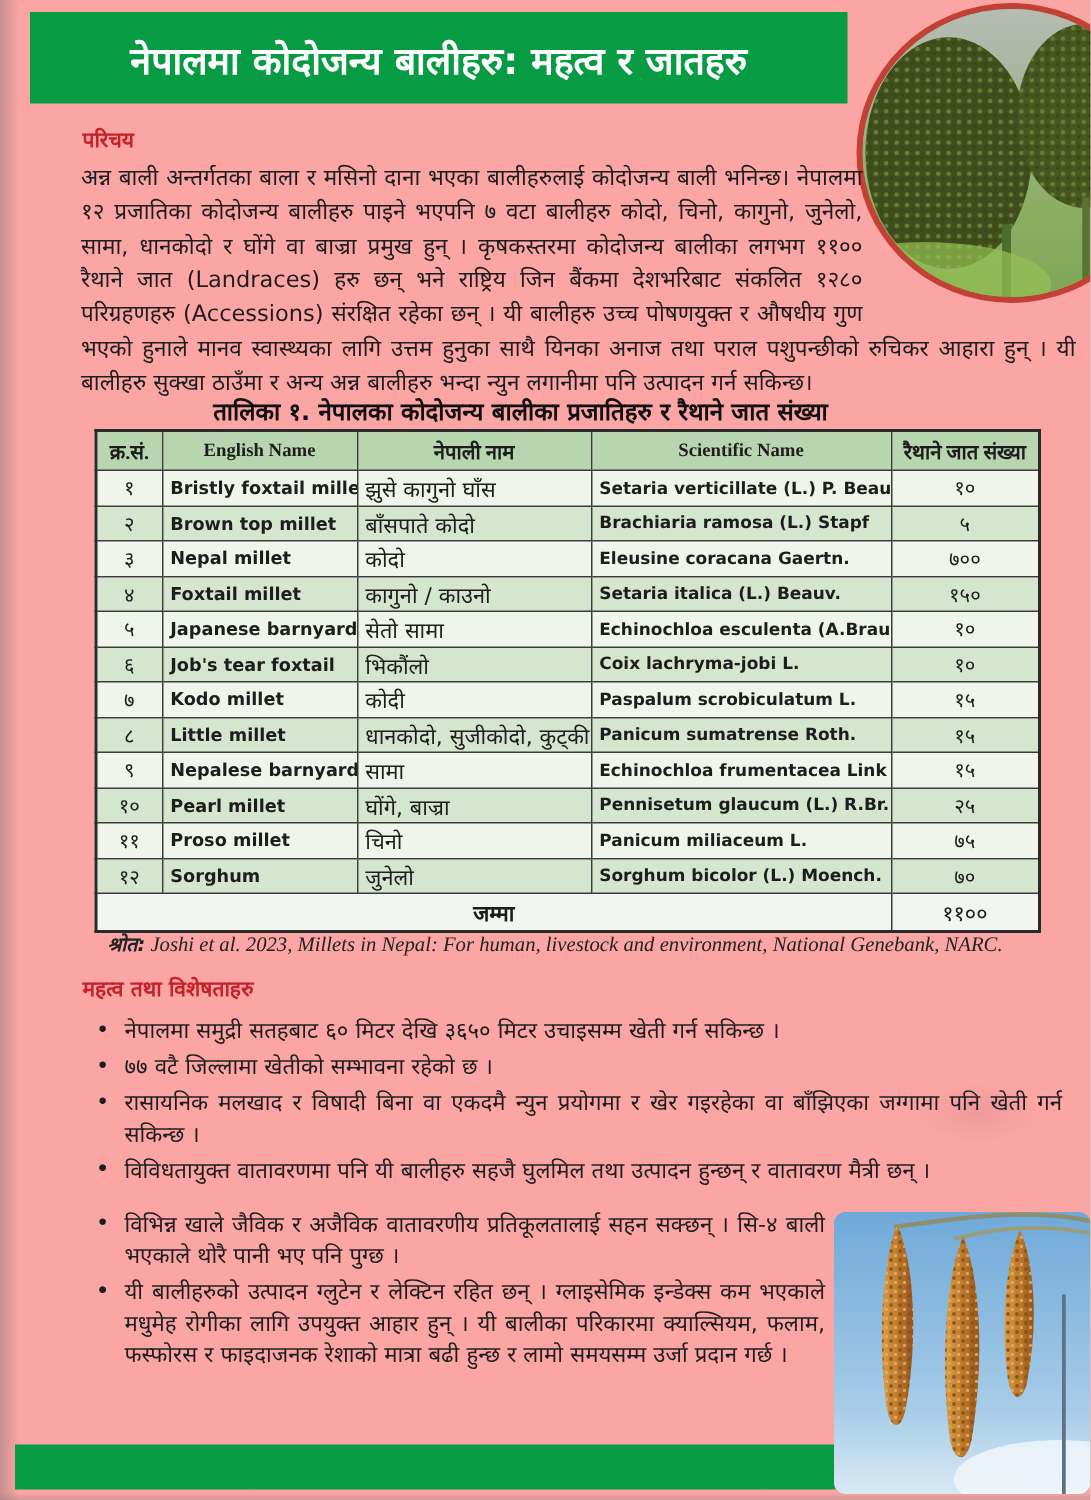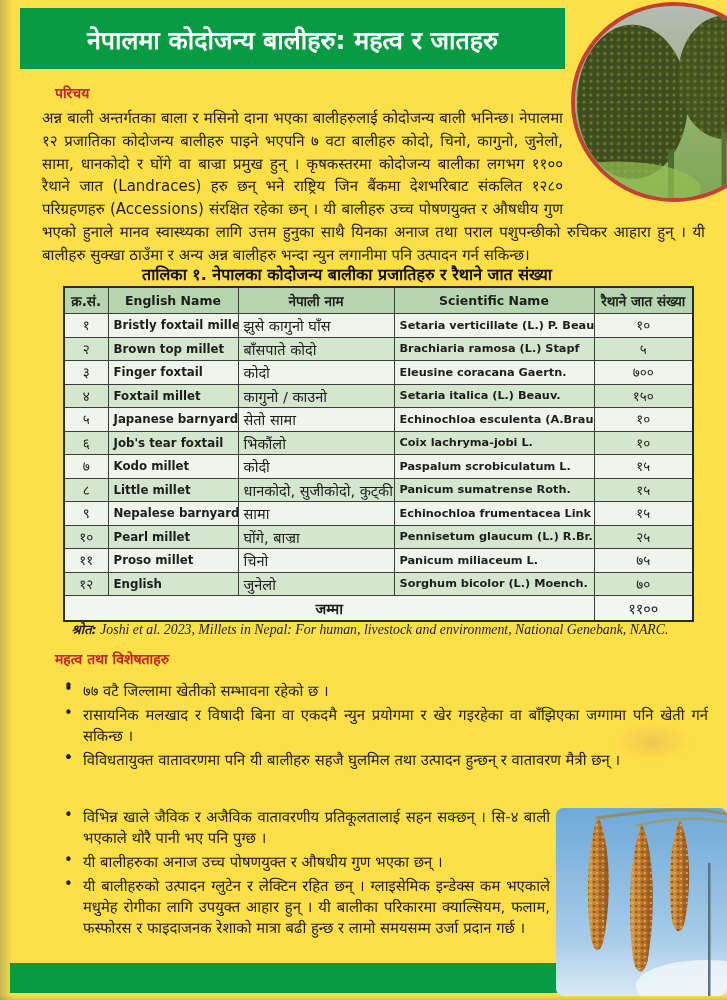--- a/index.html
+++ b/index.html
@@ -1,18 +1,18 @@
 <!DOCTYPE html>
 <html><head>
 <meta charset="utf-8">
 <style>
   html,body { margin:0; padding:0; background:#d8d8d4; }
   .page {
     position:relative; width:727px; height:1000px; margin:0 auto;
-    background:#fde047; overflow:hidden;
+    background:#fca5a5; overflow:hidden;
     font-family:"DejaVu Sans", sans-serif; color:#1d1d1d;
   }
   
   .edge-left { position:absolute; left:0; top:0; width:13px; height:100%;
     background:linear-gradient(90deg, rgba(110,110,105,.38), rgba(110,110,105,0)); }
   .edge-bottom { position:absolute; left:0; bottom:0; width:100%; height:5px;
     background:linear-gradient(0deg, rgba(120,120,115,.30), rgba(120,120,115,0)); }
   .smudge { position:absolute; left:612px; top:722px; width:80px; height:40px;
     background:radial-gradient(ellipse at center, rgba(190,110,120,.22), transparent 70%); }
 
@@ -23,33 +23,33 @@
 
   
   .photo-circle { position:absolute; left:571px; top:2px; width:206px; height:200px;
     border-radius:50%; overflow:hidden; border:4px solid #c24034; box-sizing:border-box;
     background:#8aa86a; }
   .photo-circle svg { display:block; width:100%; height:100%; }
 
   .red-heading { color:#c4232a; font-weight:bold; font-size:14px;text-align:center; }
   .intro-heading { position:absolute; left:55px; top:83px; }
 
-  .intro-body { position:absolute; left:42px; top:107px; width:663px;
+  .intro-body { position:absolute; left:54px; top:107px; width:663px;
     font-size:15px; line-height:1.52; text-align:justify; }
   .circle-spacer { float:right; width:142px; height:96px; }
 
   .table-title { position:absolute; left:0; top:263px; width:694px; text-align:center;
     font-weight:bold; font-size:16px; color:#111; }
 
   table.millet { position:absolute; left:63px; top:286px; width:629px;
     border-collapse:collapse; table-layout:fixed; border:2px solid #2a2a2a;
     background:#f0f5ec; }
   table.millet th, table.millet td { border:1px solid #3c3c3c; padding:1px 5px;
     overflow:hidden; white-space:nowrap; }
-  table.millet thead th { background:#b7d5ae; font-size:12.5px; height:23px; }
+  table.millet thead th { background:#b7d5ae; font-size:12.5px; height:23px;font-family:Liberation Serif, serif; }
   table.millet thead th.dev { font-size:13.5px; }
   table.millet tbody tr:nth-child(odd)  { background:#f0f5ec; }
   table.millet tbody tr:nth-child(even) { background:#d5e6cf; }
   table.millet td { height:20.5px; }
   td.c-sn   { text-align:center; font-size:13.5px; }
   td.c-en   { font-size:11.8px; font-weight:600; }
   td.c-np   { font-size:14.5px; }
   td.c-sci  { font-size:11.3px; font-weight:600; }
   td.c-cnt  { text-align:center; font-size:13.5px; }
   tr.total-row td { background:#f2f6f0; font-size:14.5px; height:22px; }
@@ -149,21 +149,21 @@
         </tr>
         <tr>
           <td class="c-sn">२</td>
           <td class="c-en">Brown top millet</td>
           <td class="c-np">बाँसपाते कोदो</td>
           <td class="c-sci">Brachiaria ramosa (L.) Stapf</td>
           <td class="c-cnt">५</td>
         </tr>
         <tr>
           <td class="c-sn">३</td>
-          <td class="c-en">Finger foxtail</td>
+          <td class="c-en">Nepal millet</td>
           <td class="c-np">कोदो</td>
           <td class="c-sci">Eleusine coracana Gaertn.</td>
           <td class="c-cnt">७००</td>
         </tr>
         <tr>
           <td class="c-sn">४</td>
           <td class="c-en">Foxtail millet</td>
           <td class="c-np">कागुनो / काउनो</td>
           <td class="c-sci">Setaria italica (L.) Beauv.</td>
           <td class="c-cnt">१५०</td>
@@ -212,21 +212,21 @@
         </tr>
         <tr>
           <td class="c-sn">११</td>
           <td class="c-en">Proso millet</td>
           <td class="c-np">चिनो</td>
           <td class="c-sci">Panicum miliaceum L.</td>
           <td class="c-cnt">७५</td>
         </tr>
         <tr>
           <td class="c-sn">१२</td>
-          <td class="c-en">English</td>
+          <td class="c-en">Sorghum</td>
           <td class="c-np">जुनेलो</td>
           <td class="c-sci">Sorghum bicolor (L.) Moench.</td>
           <td class="c-cnt">७०</td>
         </tr>
       </tbody>
     <tfoot>
       <tr class="total-row">
         <td class="t-label" colspan="4">जम्मा</td>
         <td class="t-value">११००</td>
       </tr>
@@ -234,29 +234,29 @@
   </table>
 
   <div class="source">
     <span class="src-label">श्रोत:</span>
     <span>Joshi et al. 2023, Millets in Nepal: For human, livestock and environment, National Genebank, NARC.</span>
   </div>
 
   <div class="red-heading imp-heading">महत्व तथा विशेषताहरु</div>
 
   <div class="bullets bullets-a">
-      <div class="bullet"><span class="dot">•</span></div>
+      <div class="bullet"><span class="dot">•</span><span>नेपालमा समुद्री सतहबाट ६० मिटर देखि ३६५० मिटर उचाइसम्म खेती गर्न सकिन्छ ।</span></div>
       <div class="bullet"><span class="dot">•</span><span>७७ वटै जिल्लामा खेतीको सम्भावना रहेको छ ।</span></div>
       <div class="bullet"><span class="dot">•</span><span>रासायनिक मलखाद र विषादी बिना वा एकदमै न्युन प्रयोगमा र खेर गइरहेका वा बाँझिएका जग्गामा पनि खेती गर्न सकिन्छ ।</span></div>
       <div class="bullet"><span class="dot">•</span></div>
       <div class="bullet"><span class="dot">•</span><span>विविधतायुक्त वातावरणमा पनि यी बालीहरु सहजै घुलमिल तथा उत्पादन हुन्छन् र वातावरण मैत्री छन् ।</span></div>
     </div>
   <div class="bullets bullets-b">
       <div class="bullet"><span class="dot">•</span><span>विभिन्न खाले जैविक र अजैविक वातावरणीय प्रतिकूलतालाई सहन सक्छन् । सि-४ बाली भएकाले थोरै पानी भए पनि पुग्छ ।</span></div>
-      <div class="bullet"><span class="dot">•</span><span>यी बालीहरुका अनाज उच्च पोषणयुक्त र औषधीय गुण भएका छन् ।</span></div>
+      <div class="bullet"><span class="dot">•</span></div>
       <div class="bullet"><span class="dot">•</span><span>यी बालीहरुको उत्पादन ग्लुटेन र लेक्टिन रहित छन् । ग्लाइसेमिक इन्डेक्स कम भएकाले मधुमेह रोगीका लागि उपयुक्त आहार हुन् । यी बालीका परिकारमा क्याल्सियम, फलाम, फस्फोरस र फाइदाजनक रेशाको मात्रा बढी हुन्छ र लामो समयसम्म उर्जा प्रदान गर्छ ।</span></div>
     </div>
 
   <div class="footer-bar"></div>
 
   <div class="photo-bottom">
     <svg viewBox="0 0 171 188" preserveAspectRatio="xMidYMid slice">
       <defs>
         <linearGradient id="skyG" x1="0" y1="0" x2="0" y2="1">
           <stop offset="0" stop-color="#6fa9d8"></stop>

